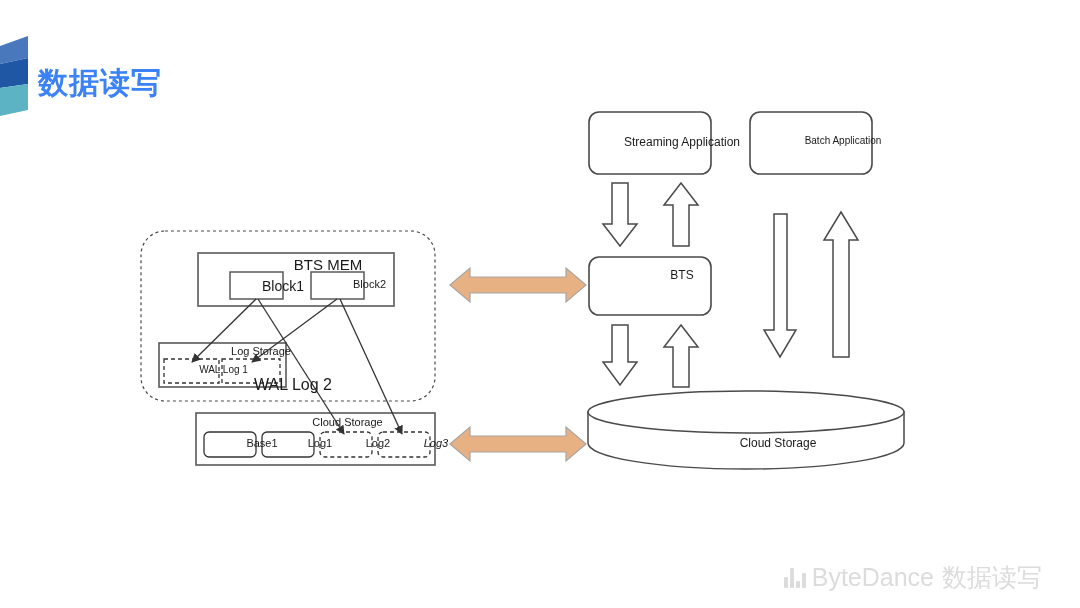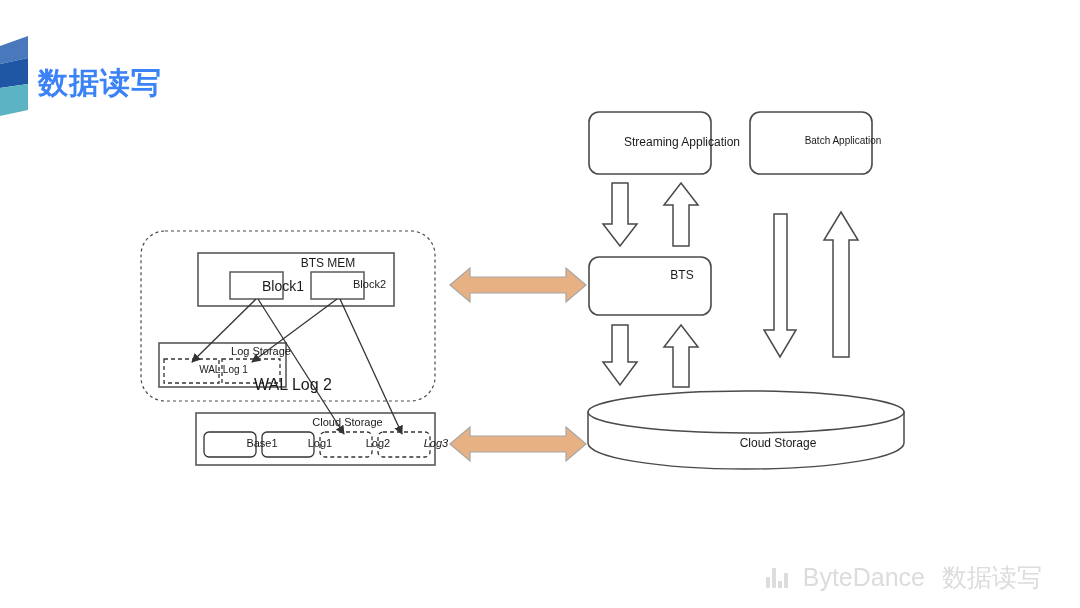--- a/index.html
+++ b/index.html
@@ -55,21 +55,21 @@
     margin-left: 32px;
   }
 
   
   #footer-brand {
     position: absolute;
     right: 38px;
     bottom: 18px;
     display: flex;
     align-items: center;
-    gap: 15px;
+    gap: 6px;
     opacity: 1;
   }
   #footer-brand .bars {
     display: flex;
     align-items: flex-end;
     gap: 2px;
     height: 20px;
   }
   #footer-brand .bars i {
     display: block;
@@ -153,21 +153,21 @@
 
   <polygon points="612,325 628,325 628,362 637,362 620,385 603,362 612,362" fill="#ffffff" stroke="#4a4a4a" stroke-width="1.5"></polygon>
 
   <polygon points="681,325 698,347 689,347 689,387 673,387 673,347 664,347" fill="#ffffff" stroke="#4a4a4a" stroke-width="1.5"></polygon>
 
   <polygon points="774,214 787,214 787,330 796,330 780,357 764,330 774,330" fill="#ffffff" stroke="#4a4a4a" stroke-width="1.5"></polygon>
 
   <polygon points="841,212 858,240 849,240 849,357 833,357 833,240 824,240" fill="#ffffff" stroke="#4a4a4a" stroke-width="1.5"></polygon>
 </svg>
 
-<div class="node-label" style="left:198px; top:256px; width:196px; font-size:12px;">BTS MEM</div>
+<div class="node-label" style="left:198px; top:256px; width:196px; font-size:15px;">BTS MEM</div>
 <div class="node-label" style="left:230px; top:278px; width:35px; font-size:14px;">Block1</div>
 <div class="node-label" style="left:311px; top:278px; width:53px; font-size:11px;">Block2</div>
 
 <div class="node-label" style="left:159px; top:345px; width:140px; font-size:11px;">Log Storage</div>
 <div class="node-label" style="left:164px; top:364px; width:55px; font-size:10px;">WAL Log 1</div>
 <div class="node-label" style="left:222px; top:376px; width:58px; font-size:16px;">WAL Log 2</div>
 
 <div class="node-label" style="left:196px; top:416px; width:239px; font-size:11px;">Cloud Storage</div>
 <div class="node-label" style="left:204px; top:437px; width:52px; font-size:11px;">Base1</div>
 <div class="node-label" style="left:262px; top:437px; width:52px; font-size:11px;">Log1</div>

